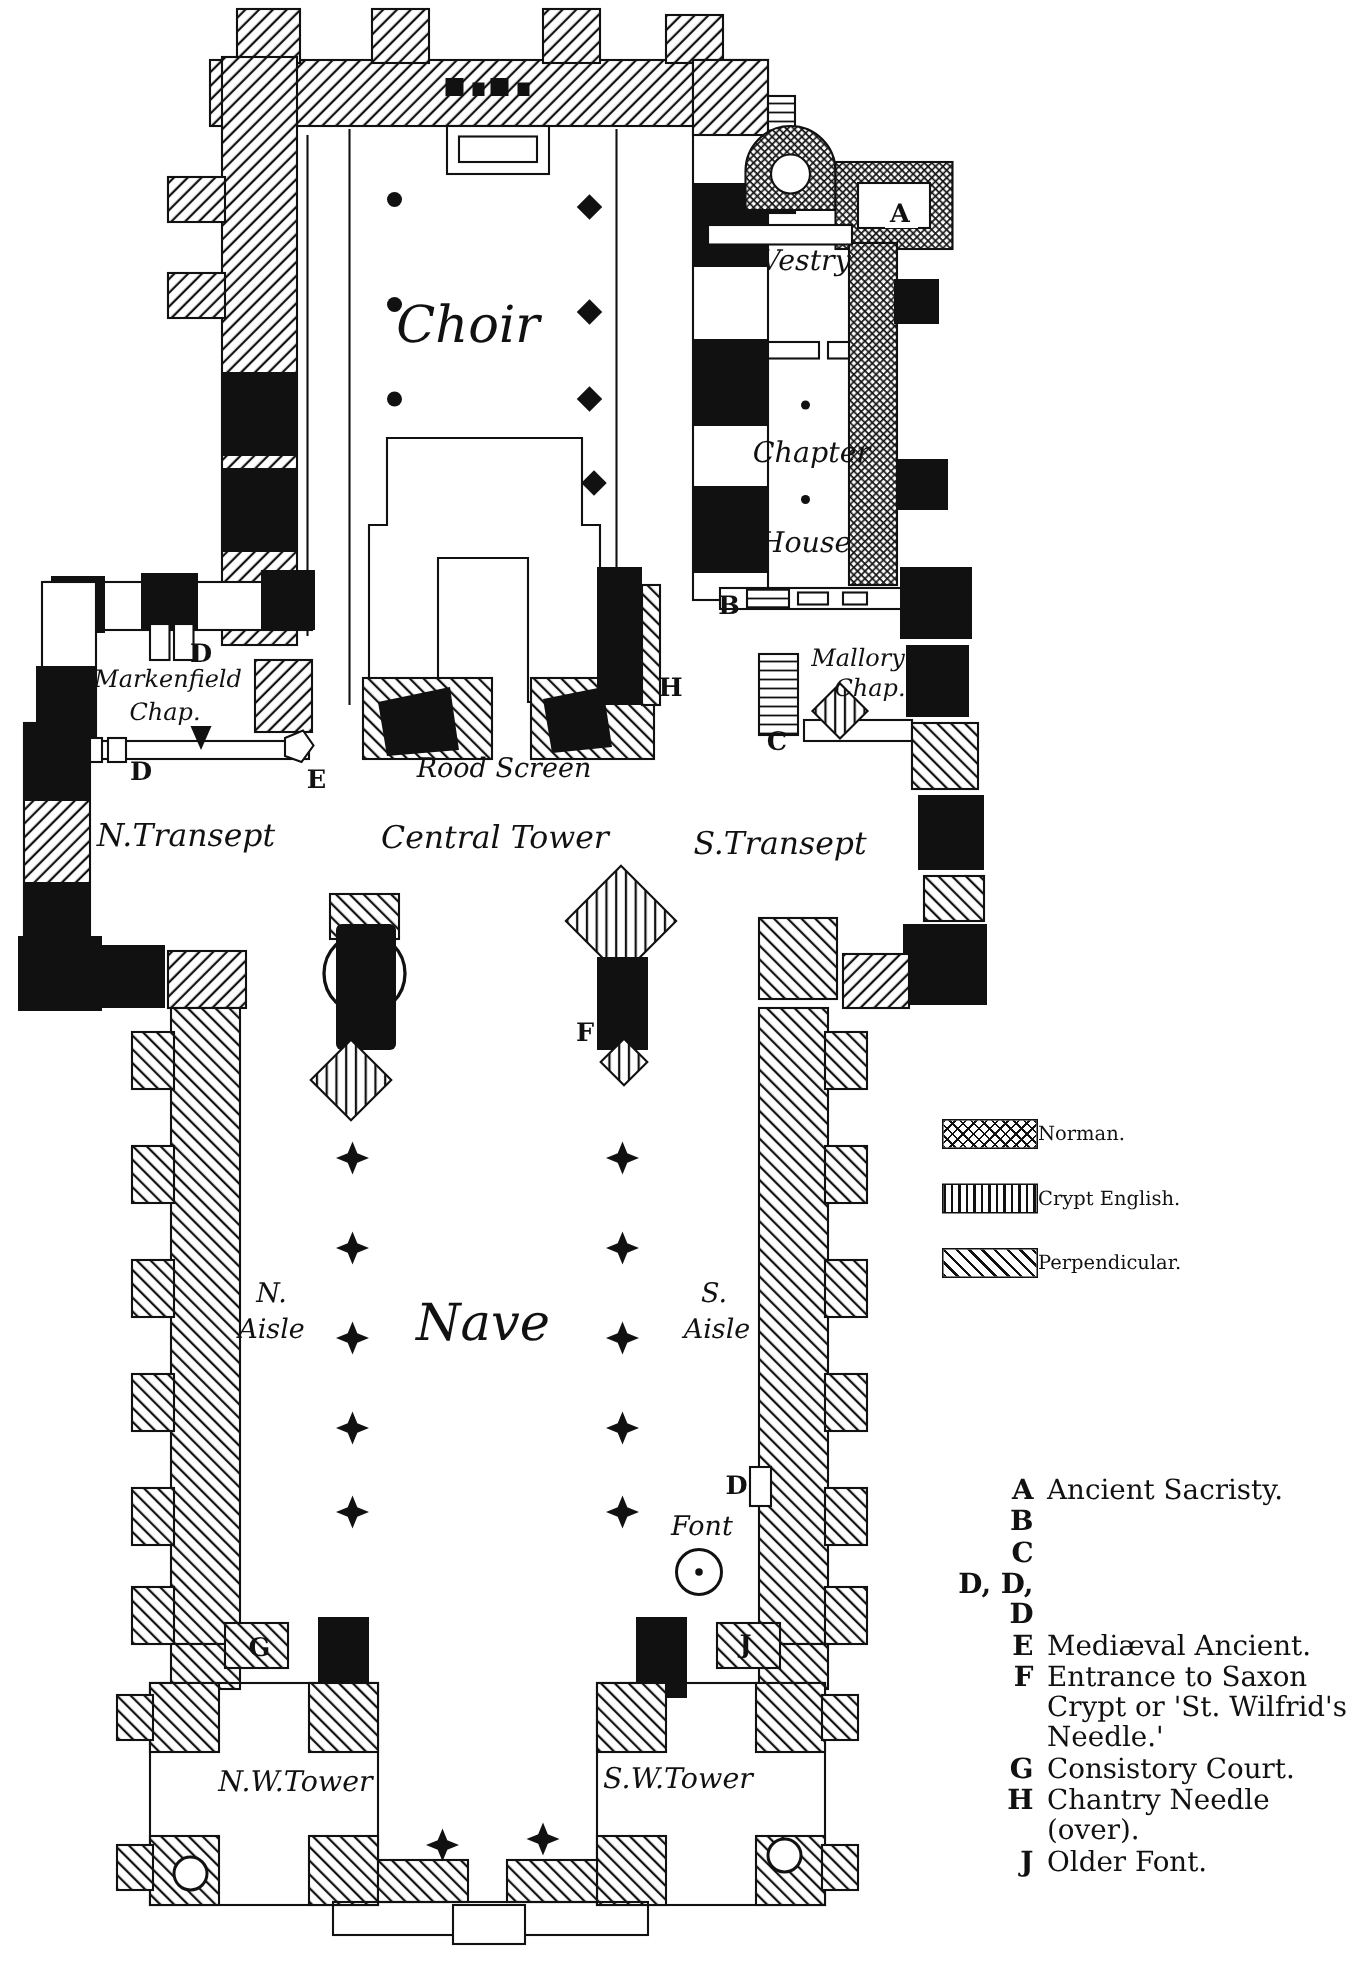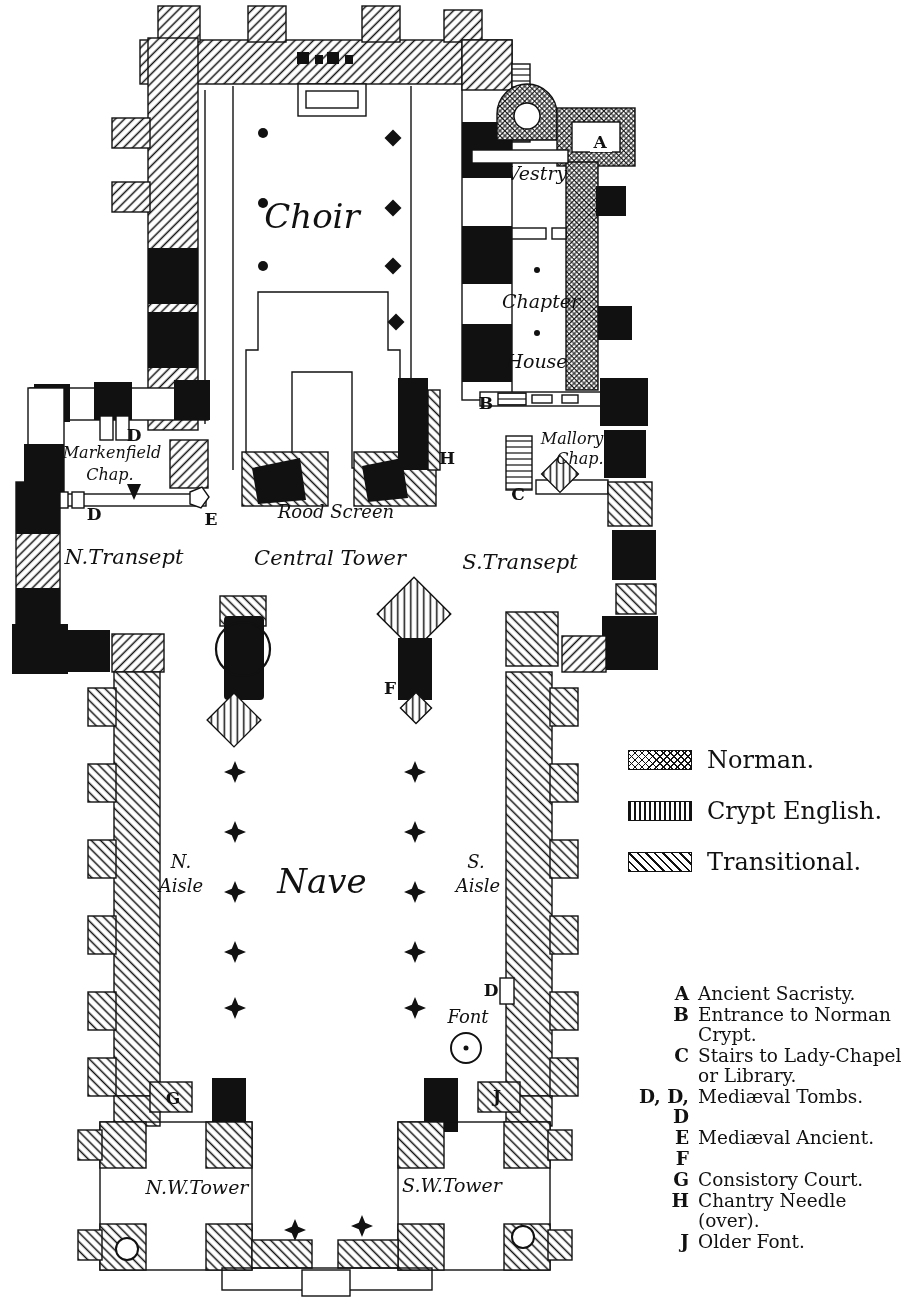--- a/index.html
+++ b/index.html
@@ -28,21 +28,21 @@
 
   
   .legend{position:absolute;left:628px;top:746px}
   .legend-row{display:flex;align-items:center;margin-bottom:23px}
   .swatch{width:64px;height:20px;border:1.6px solid #111;flex-shrink:0}
   .sw-transitional{background:#111}
   .sw-norman{background-image:repeating-linear-gradient(45deg,#111 0 1.2px,transparent 1.2px 5px),repeating-linear-gradient(135deg,#111 0 1.2px,transparent 1.2px 5px)}
   .sw-early_english{background-image:repeating-linear-gradient(90deg,#111 0 1.6px,transparent 1.6px 5px)}
   .sw-decorated{background-image:repeating-linear-gradient(135deg,#111 0 1.6px,transparent 1.6px 6px)}
   .sw-perpendicular{background-image:repeating-linear-gradient(45deg,#111 0 1.6px,transparent 1.6px 6px)}
-  .legend-label{font-size:24px;margin-left:15px;white-space:nowrap}
+  .legend-label{font-size:13px;white-space:nowrap}
 
   
   .key{position:absolute;left:628px;top:984px;width:278px}
   .key-row{display:flex;margin-bottom:1px}
   .key-letter{width:70px;text-align:right;padding-right:9px;font-weight:600;font-size:18.5px;line-height:20px;flex-shrink:0}
   .key-text{flex:1;font-size:18.5px;line-height:20px}
 </style>
 </head>
 <body>
 
@@ -337,47 +337,45 @@
     <div class="legend-row">
       <span class="swatch sw-norman"></span>
       <span class="legend-label">Norman.</span>
     </div>
     <div class="legend-row">
       <span class="swatch sw-early_english"></span>
       <span class="legend-label">Crypt English.</span>
     </div>
     <div class="legend-row">
       <span class="swatch sw-perpendicular"></span>
-      <span class="legend-label">Transitional.</span>
+      <span class="legend-label">Perpendicular.</span>
     </div>
   </div>
 
   <div class="key">
     <div class="key-row">
       <span class="key-letter">A</span>
       <span class="key-text">Ancient Sacristy.</span>
     </div>
     <div class="key-row">
       <span class="key-letter">B</span>
-      <span class="key-text">Entrance to Norman Crypt.</span>
     </div>
     <div class="key-row">
       <span class="key-letter">C</span>
-      <span class="key-text">Stairs to Lady-Chapel or Library.</span>
     </div>
     <div class="key-row">
       <span class="key-letter">D, D, D</span>
-      <span class="key-text">Mediæval Tombs.</span>
     </div>
     <div class="key-row">
       <span class="key-letter">E</span>
       <span class="key-text">Mediæval Ancient.</span>
     </div>
     <div class="key-row">
       <span class="key-letter">F</span>
+      <span class="key-text">Entrance to Saxon Crypt or 'St. Wilfrid's Needle.'</span>
     </div>
     <div class="key-row">
       <span class="key-letter">G</span>
       <span class="key-text">Consistory Court.</span>
     </div>
     <div class="key-row">
       <span class="key-letter">H</span>
       <span class="key-text">Chantry Needle (over).</span>
     </div>
     <div class="key-row">

